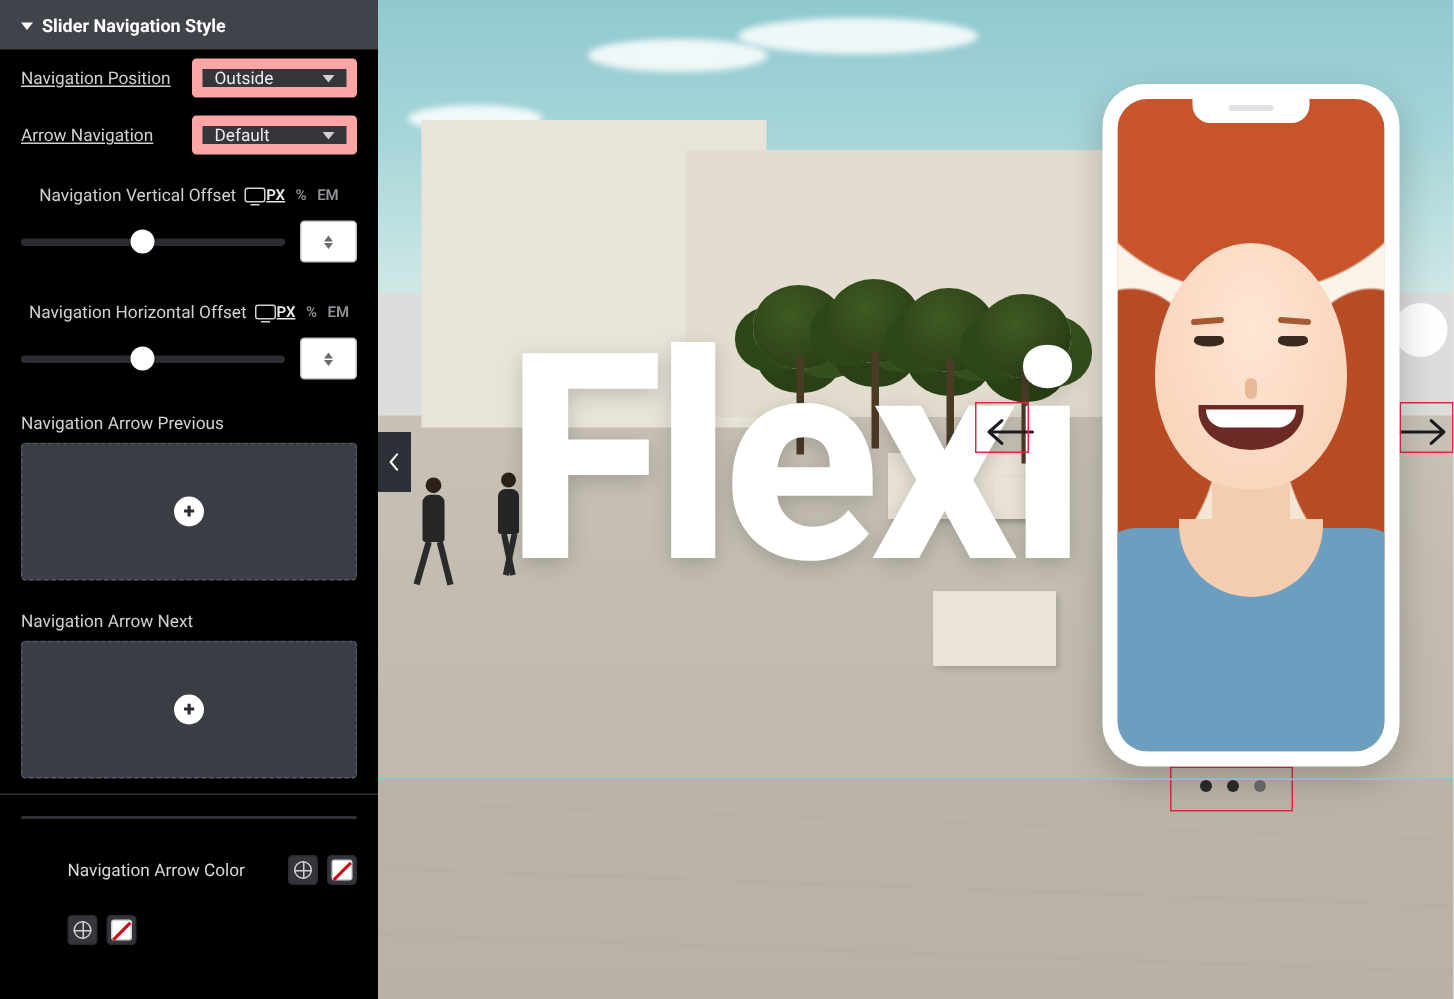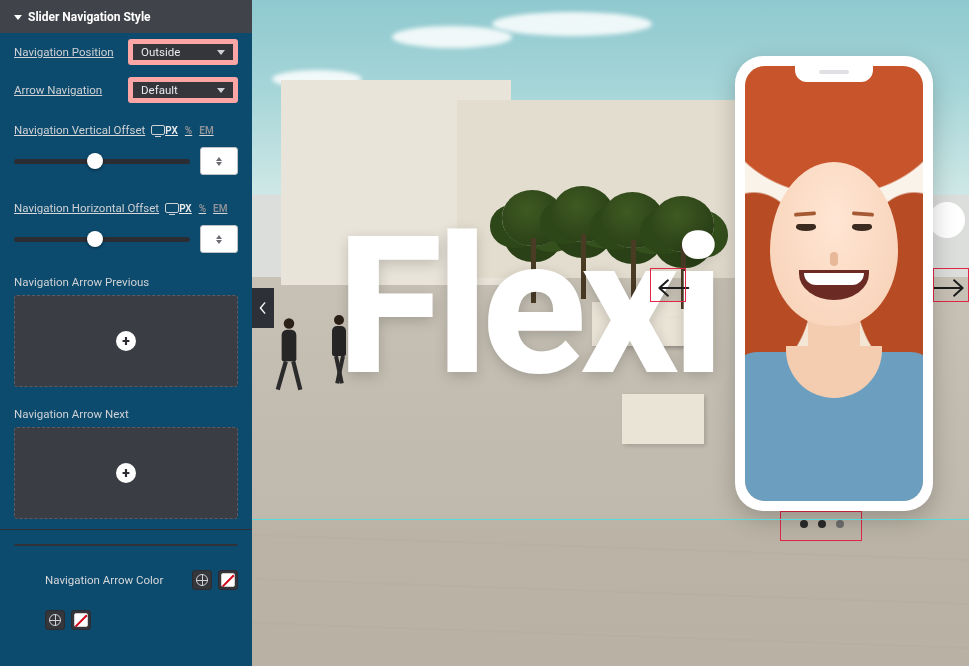--- a/index.html
+++ b/index.html
@@ -1,27 +1,27 @@
 <!DOCTYPE html>
 <html><head>
 <meta charset="utf-8">
 <style>
   * { box-sizing: border-box; margin: 0; padding: 0; font-family: -apple-system, BlinkMacSystemFont, "Segoe UI", Roboto, Arial, sans-serif; }
   body { width: 969px; height: 666px; overflow: hidden; background: #e8e8e6; position: relative; }
 
   
-  .sidebar { position: absolute; left: 0; top: 0; width: 252px; height: 666px; background: #0c4a6e; color: #d6d8da; font-size: 11.5px; overflow-y: auto; overflow-x: hidden; }
+  .sidebar { position: absolute; left: 0; top: 0; width: 252px; height: 666px; background: #000000; color: #d6d8da; font-size: 11.5px; overflow-y: auto; overflow-x: hidden; }
   .sb-header { display: flex; align-items: center; gap: 6px; padding: 10px 14px 9px 14px; background: #404349; color: #fff; font-weight: 700; font-size: 12px; }
   .sb-header .caret { width: 0; height: 0; border-left: 4px solid transparent; border-right: 4px solid transparent; border-top: 5px solid #fff; }
   .row { display: flex; align-items: center; justify-content: space-between; padding: 6px 14px; }
   .row .lbl { color: #cfd1d4; font-size: 11.5px; text-decoration: underline; }
-  .select { display: flex; align-items: center; justify-content: space-between; width: 110px; height: 26px; padding: 0 8px; background: #34363c; border: 5px solid #fca5a5; border-radius: 3px; color: #e8eaec; font-size: 11.5px; cursor: pointer; }
+  .select { display: flex; align-items: center; justify-content: space-between; width: 110px; height: 26px; padding: 0 8px; background: #34363c; border: 7px solid #fca5a5; border-radius: 3px; color: #e8eaec; font-size: 11.5px; cursor: pointer; }
   .select .chev { width: 0; height: 0; border-left: 4px solid transparent; border-right: 4px solid transparent; border-top: 5px solid #cfd1d4; }
 
-  .offset-row { display: flex; align-items: center; justify-content: flex-start; padding: 14px 14px 4px 14px; text-decoration: underline; }
+  .offset-row { display: flex; align-items: center; justify-content: center; padding: 14px 14px 4px 14px; }
   .offset-lbl { display: flex; align-items: center; gap: 6px; color: #cfd1d4; font-size: 11.5px; }
   .device { width: 14px; height: 10px; border: 1.5px solid #cfd1d4; border-radius: 2px; position: relative; }
   .device::after { content: ""; position: absolute; left: 3px; right: 3px; bottom: -3px; height: 1.5px; background: #cfd1d4; }
   .units { display: flex; gap: 7px; color: #8f9297; font-size: 10px; font-weight: 600; }
   .units .active { color: #e8eaec; text-decoration: underline; }
 
   .slider-row { display: flex; align-items: center; gap: 10px; padding: 6px 14px 12px 14px; }
   .slider { position: relative; flex: 1; height: 5px; background: #2b2d32; border-radius: 3px; }
   .slider .thumb { position: absolute; top: 50%; left: 46%; width: 16px; height: 16px; background: #fff; border-radius: 50%; transform: translate(-50%, -50%); cursor: pointer; box-shadow: 0 1px 3px rgba(0,0,0,.45); }
   .numbox { width: 38px; height: 28px; background: #fff; border: 1px solid #bfc1c4; border-radius: 3px; display: flex; align-items: center; justify-content: center; }

